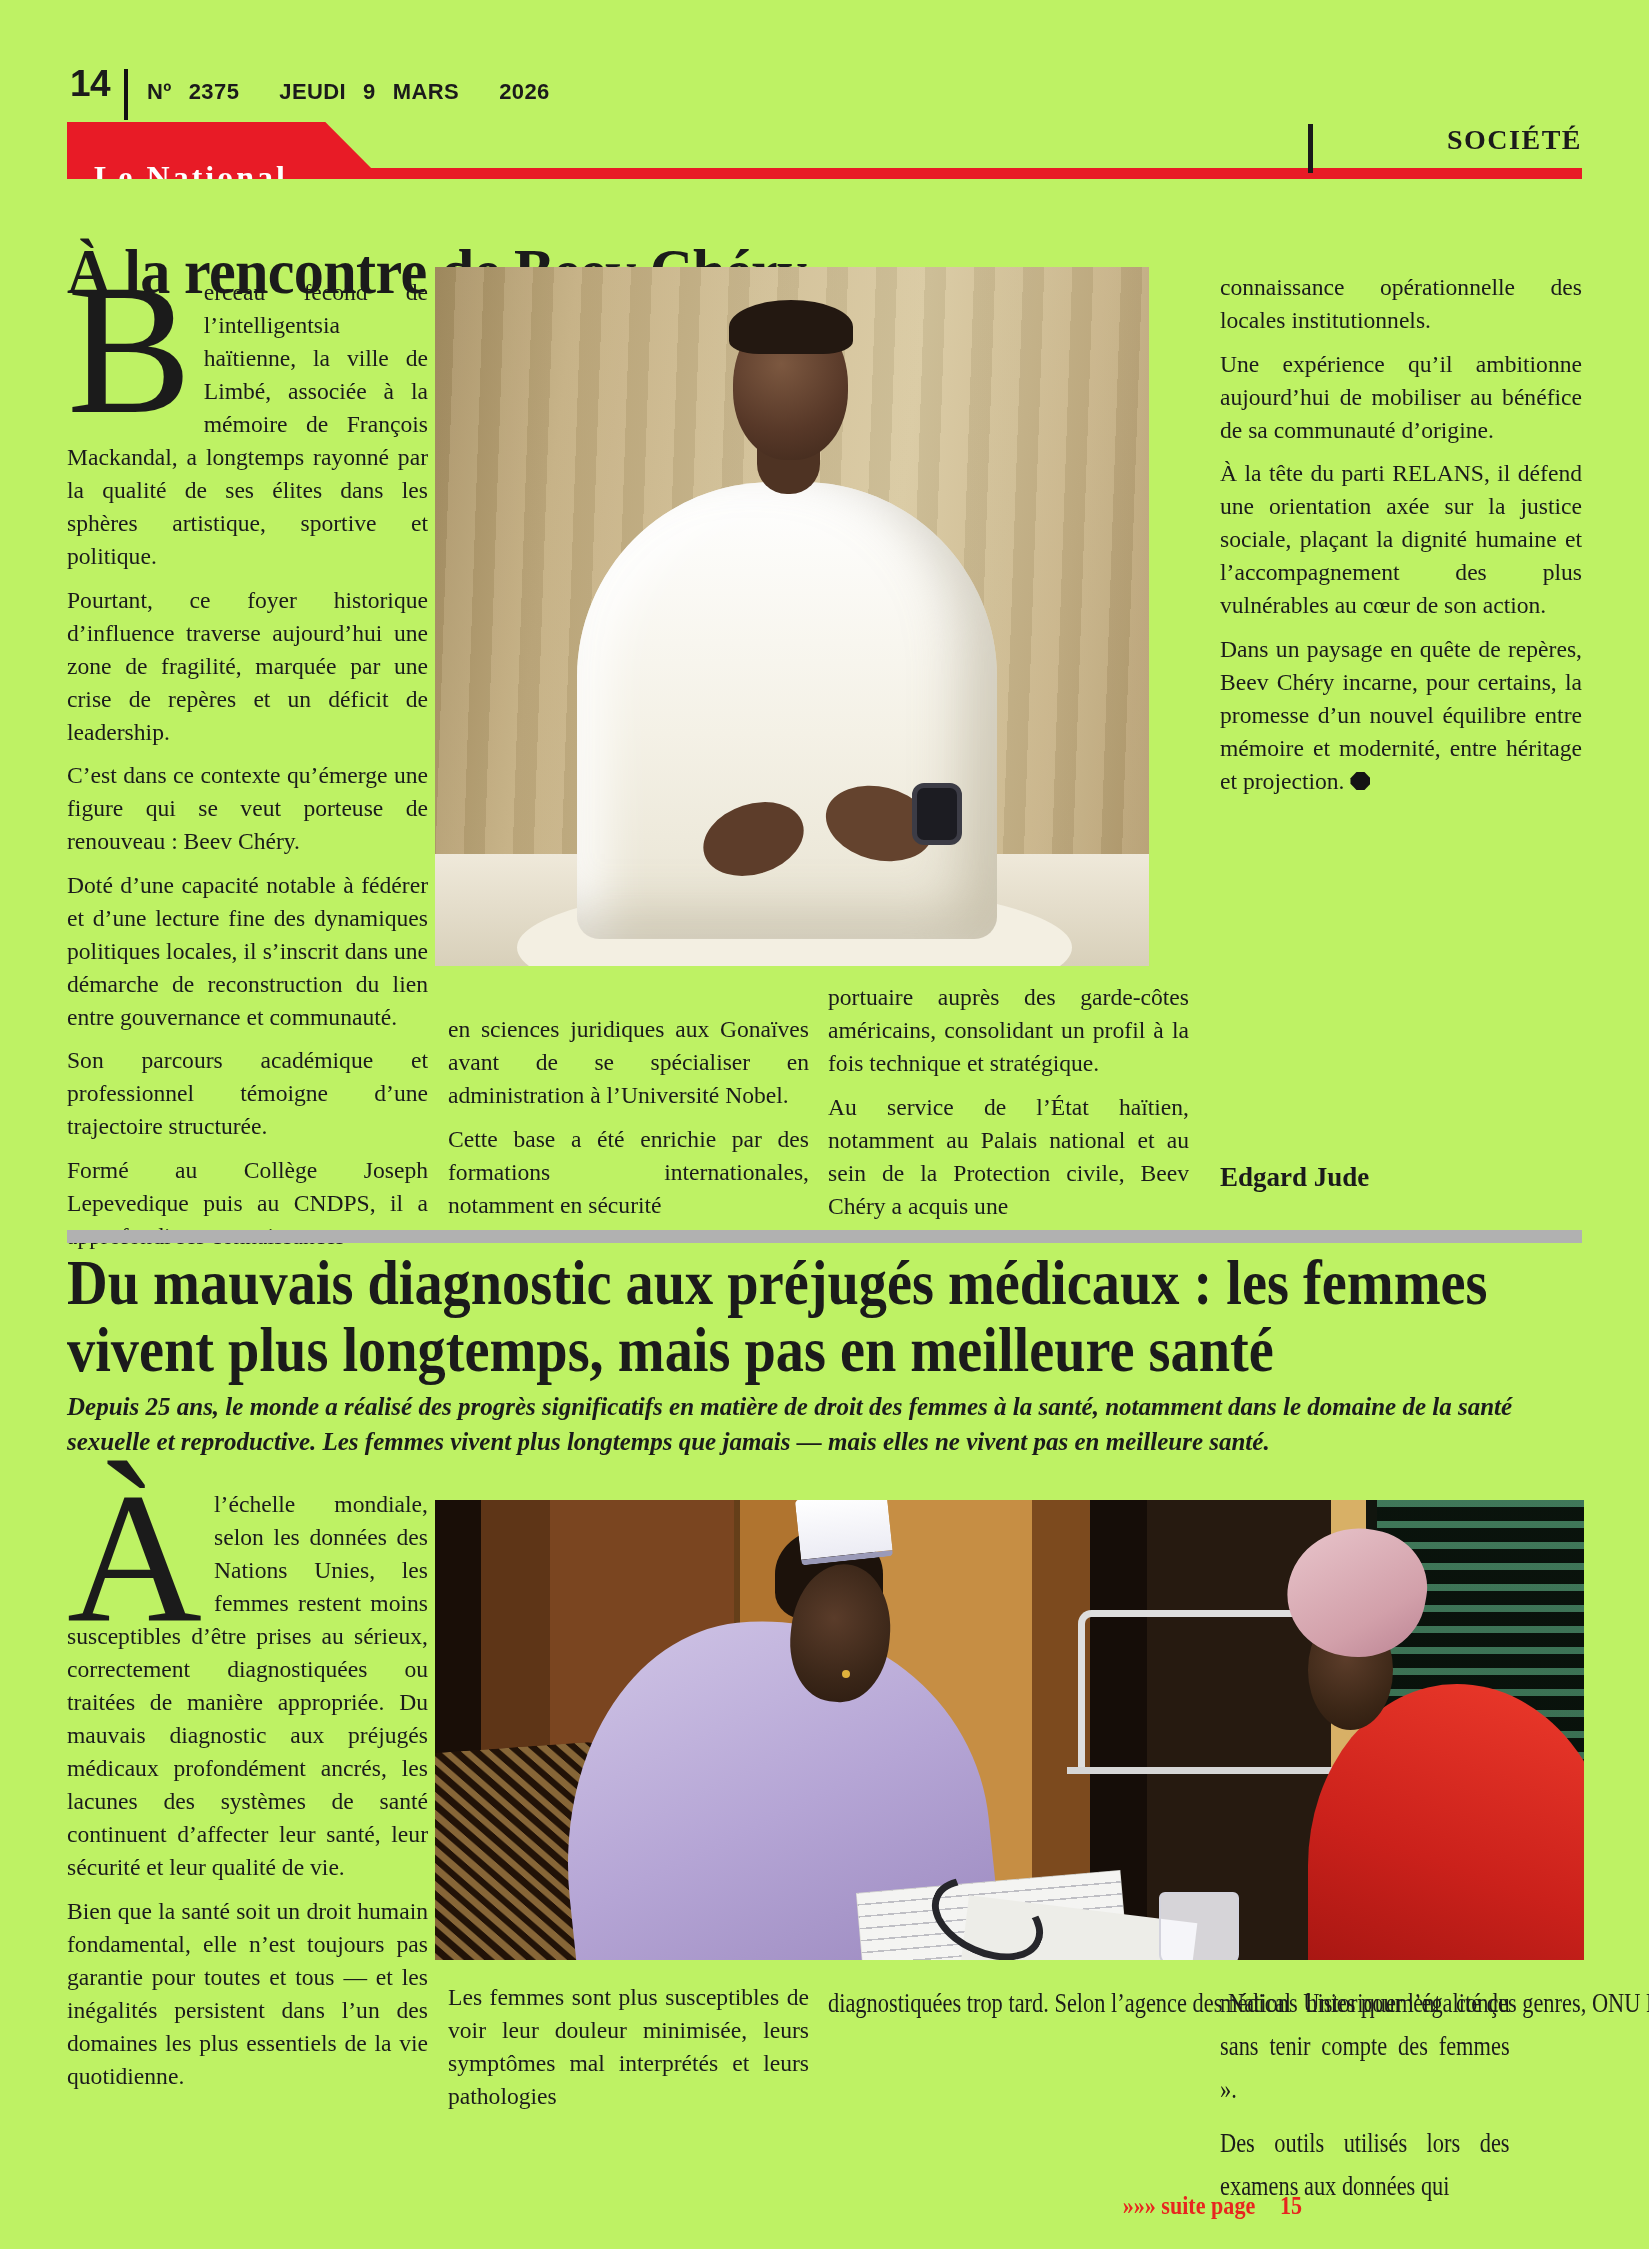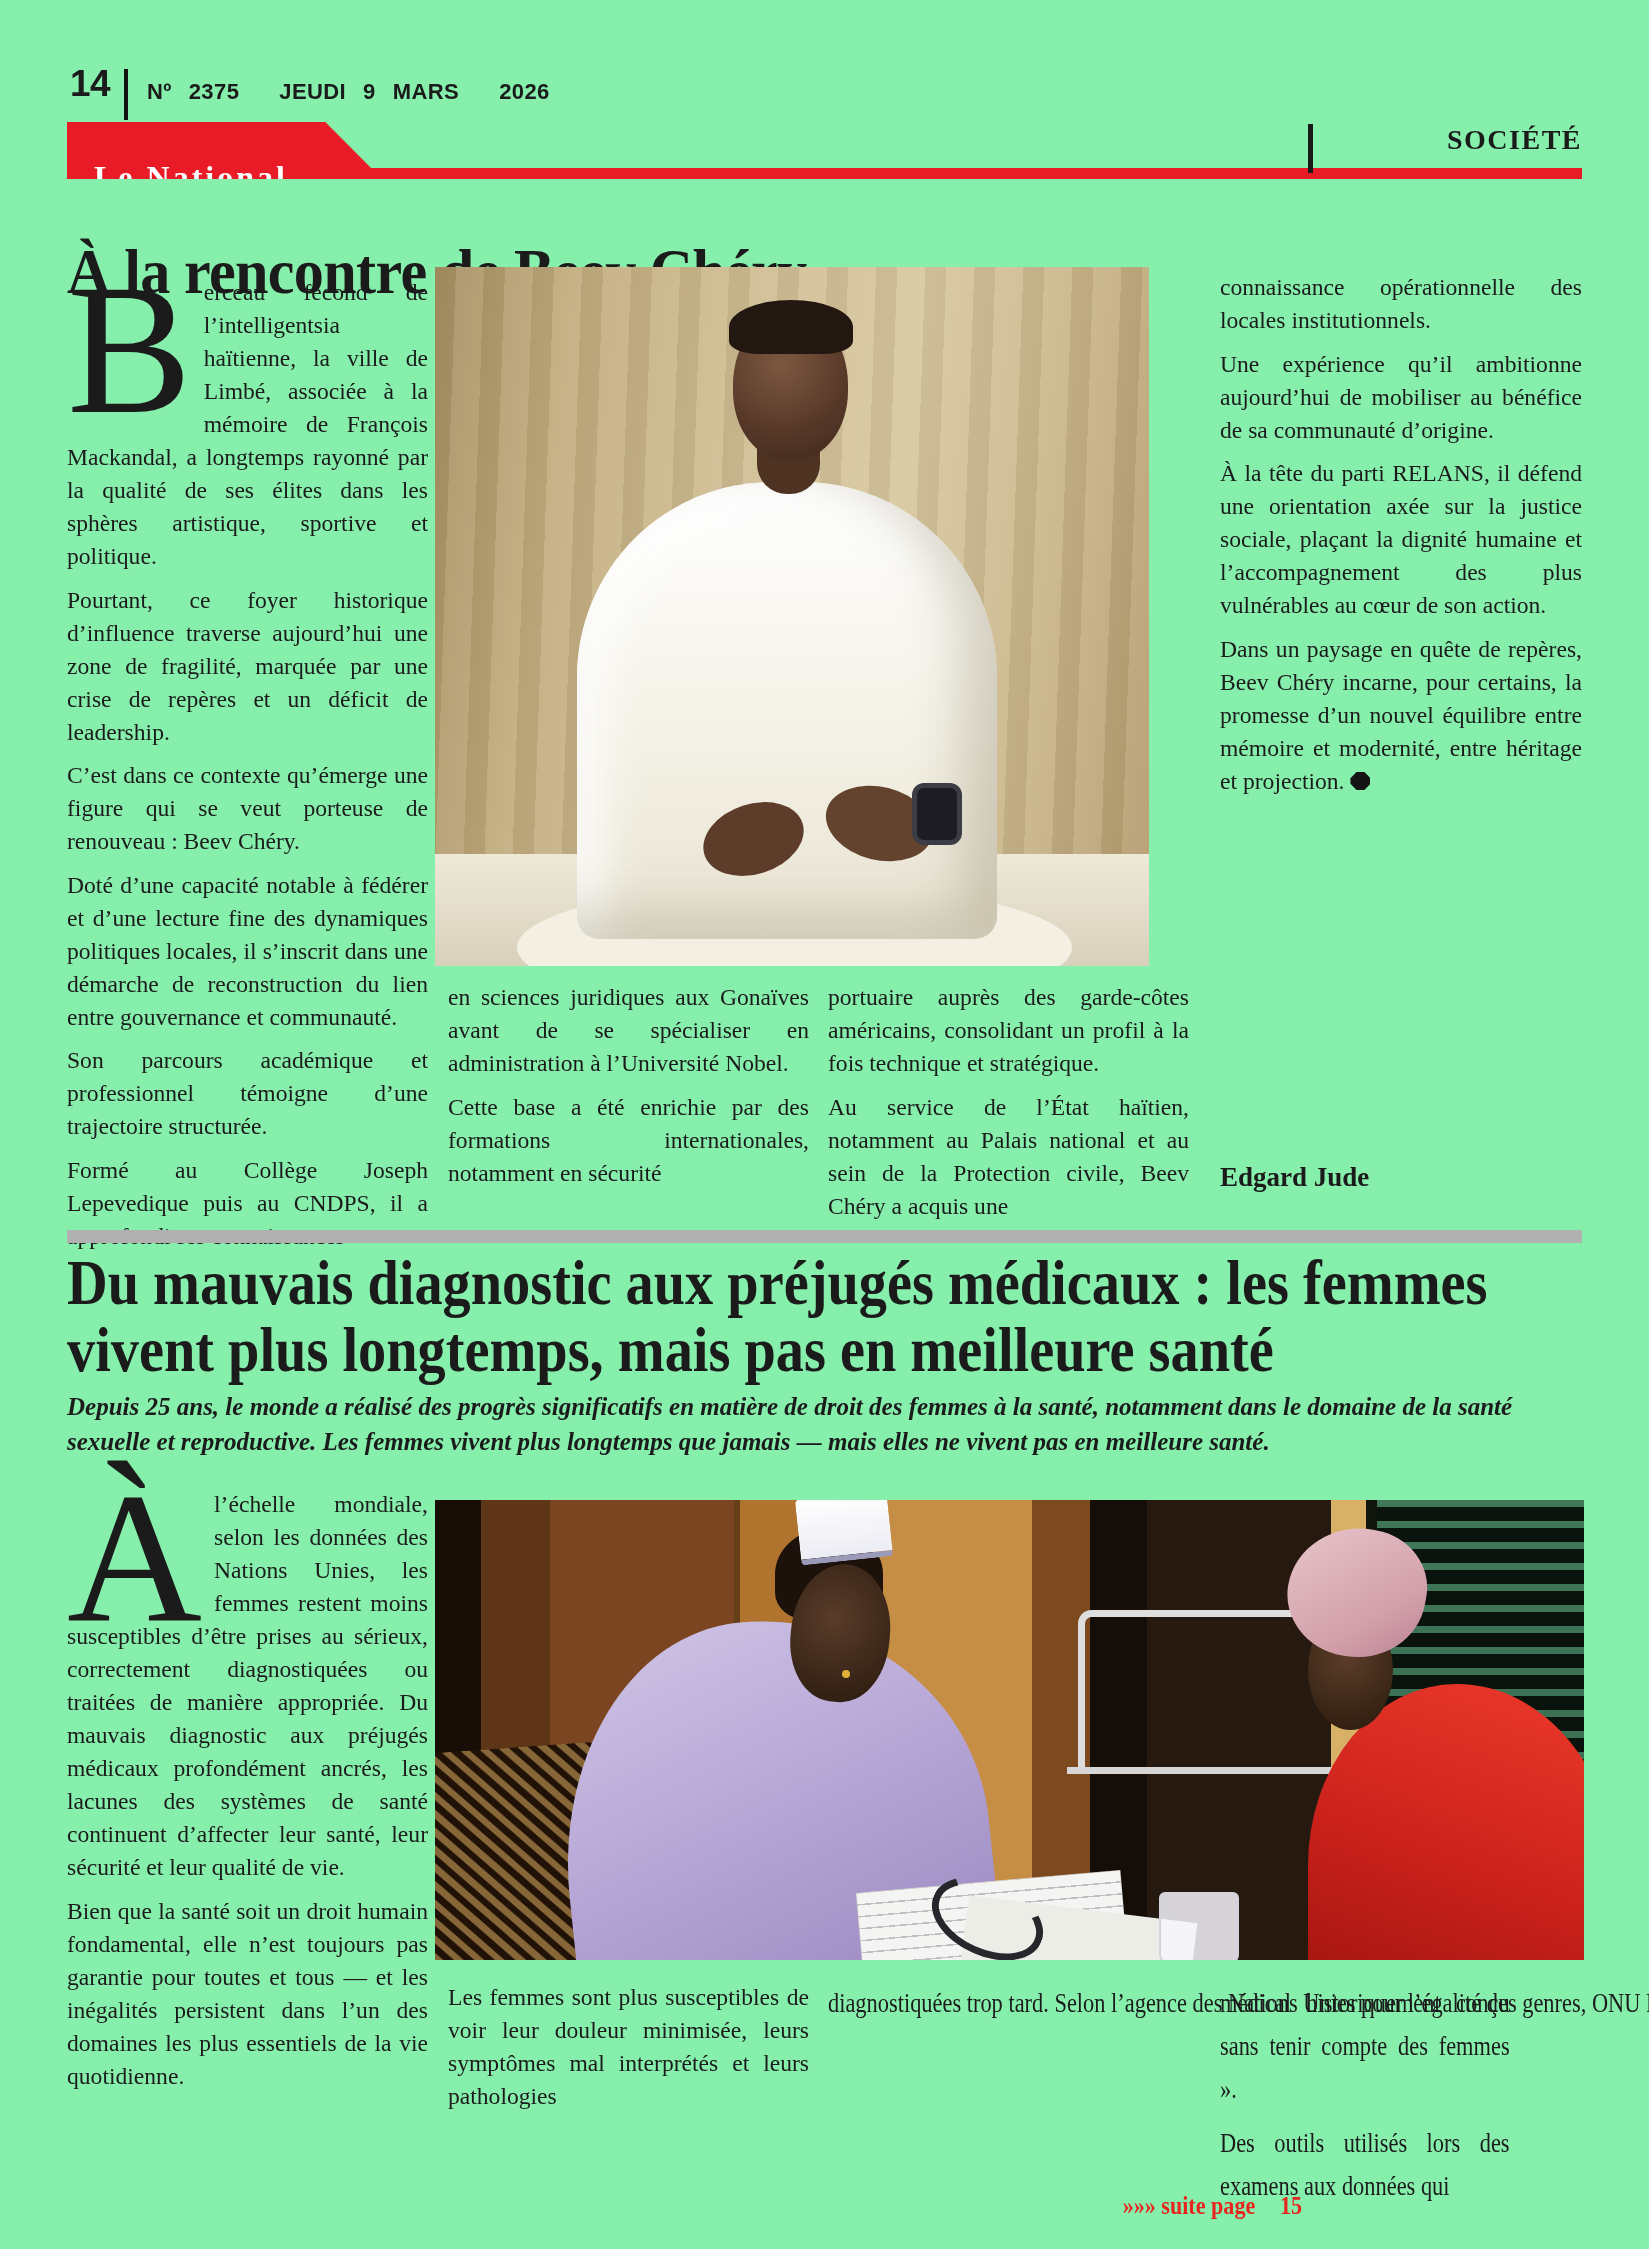--- a/index.html
+++ b/index.html
@@ -1,16 +1,16 @@
 <!DOCTYPE html>
 <html style="font-size:12px"><head>
 <meta charset="utf-8">
 <style>
   html,body{margin:0;padding:0;background:#ffffff;}
-  .sheet{position:relative;width:1650px;height:2250px;background:#86efac;overflow:hidden;
+  .sheet{position:relative;width:1650px;height:2250px;background:#bef264;overflow:hidden;
          font-family:"Liberation Serif","DejaVu Serif",serif;color:#1b1b1b;}
 
   
   .folio-num{position:absolute;left:70px;top:63px;font-family:"Liberation Sans",sans-serif;
              font-weight:bold;font-size:37px;letter-spacing:-0.7px;}
   .folio-rule{position:absolute;left:124px;top:69px;width:3.7px;height:51px;background:#111;}
   .folio-meta{position:absolute;left:147px;top:79px;font-family:"Liberation Sans",sans-serif;
               font-weight:bold;font-size:22px;letter-spacing:0.4px;word-spacing:10.5px;}
   .folio-meta span{margin-right:40px;}
   .brandband{position:absolute;left:67px;top:122px;width:1515px;height:58px;}
@@ -135,21 +135,21 @@
 
   <div class="col" style="left:67px;top:276px;">
     <p><span class="dcap">B</span><span>erceau fécond de l’intelligentsia haïtienne, la ville de Limbé, associée à la mémoire de François Mackandal, a longtemps rayonné par la qualité de ses élites dans les sphères artistique, sportive et politique.</span></p>
     <p>Pourtant, ce foyer historique d’influence traverse aujourd’hui une zone de fragilité, marquée par une crise de repères et un déficit de leadership.</p>
     <p>C’est dans ce contexte qu’émerge une figure qui se veut porteuse de renouveau : Beev Chéry.</p>
     <p>Doté d’une capacité notable à fédérer et d’une lecture fine des dynamiques politiques locales, il s’inscrit dans une démarche de reconstruction du lien entre gouvernance et communauté.</p>
     <p>Son parcours académique et professionnel témoigne d’une trajectoire structurée.</p>
     <p>Formé au Collège Joseph Lepevedique puis au CNDPS, il a approfondi ses connaissances</p>
   </div>
 
-  <div class="col" style="left:448px;top:981px;">
+  <div class="col" style="left:448px;top:1013px;">
     <p>en sciences juridiques aux Gonaïves avant de se spécialiser en administration à l’Université Nobel.</p>
     <p>Cette base a été enrichie par des formations internationales, notamment en sécurité</p>
   </div>
 
   <div class="col" style="left:828px;top:981px;">
     <p>portuaire auprès des garde-côtes américains, consolidant un profil à la fois technique et stratégique.</p>
     <p>Au service de l’État haïtien, notamment au Palais national et au sein de la Protection civile, Beev Chéry a acquis une</p>
   </div>
 
   <div class="col" style="left:1220px;top:271px;width:362px;">

